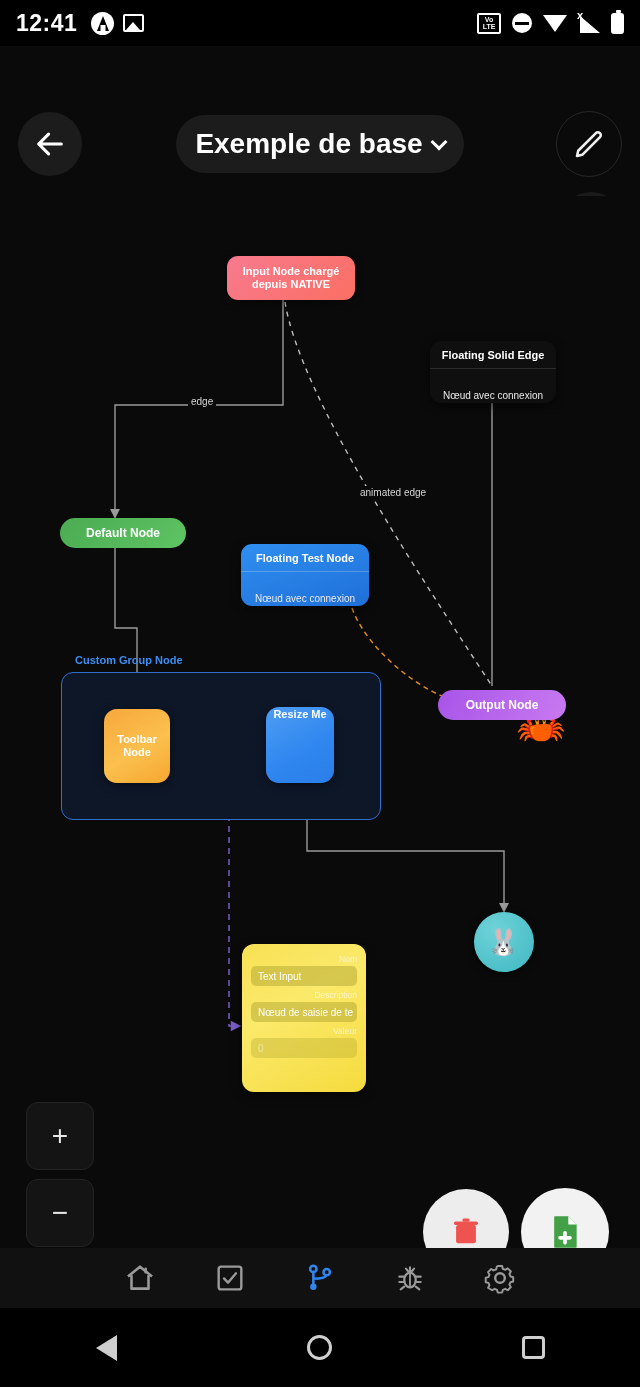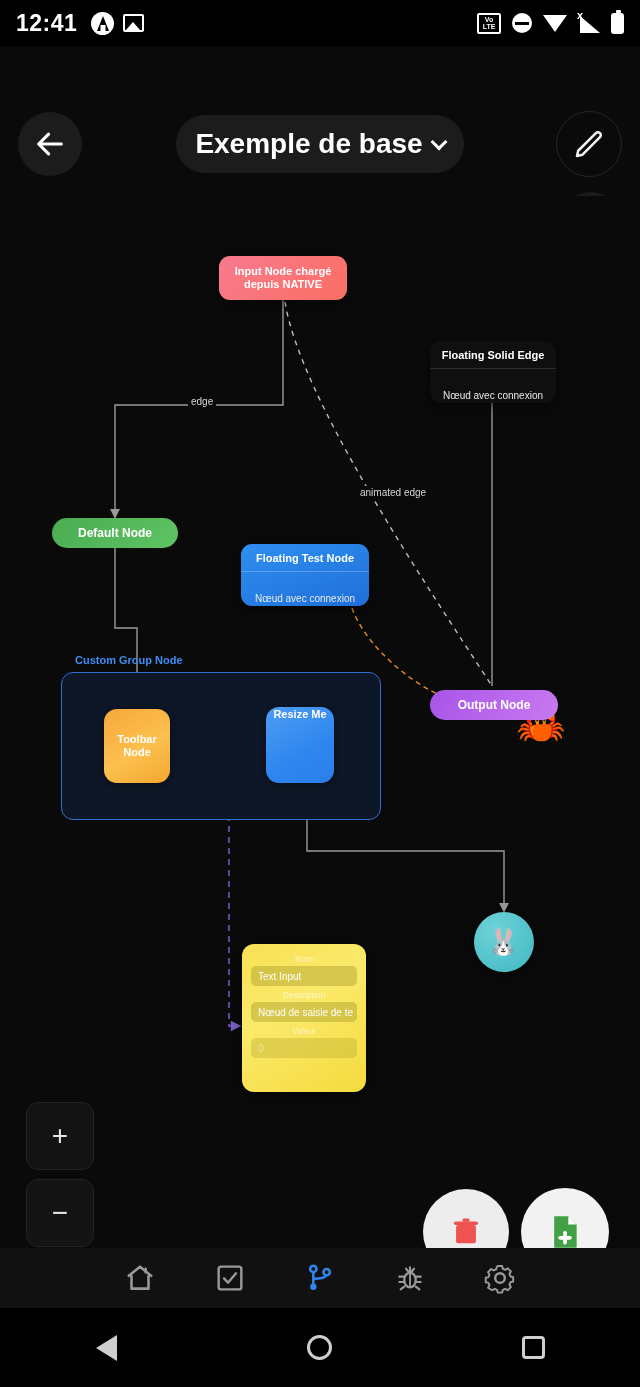--- a/index.html
+++ b/index.html
@@ -49,21 +49,21 @@
              background:#1b1b1b; display:flex;align-items:center;justify-content:center;
              color:#e8e8e8; font-size:34px; font-weight:300; }
 
   
   #canvas { position:absolute; left:0; top:196px; width:640px; height:1112px; background:#0a0a0a; overflow:hidden; }
   #edges { position:absolute; left:0; top:0; width:640px; height:1112px; }
   .node { position:absolute; }
 
   
   .pill { border-radius:11px; display:flex;align-items:center;justify-content:center;
-          text-align:center; font-size:11px; font-weight:600; color:#fff; line-height:13px; }
+          text-align:center; font-size:11px; font-weight:600; color:#fff; line-height:13px;margin-left:8px; }
   #n-input { left:219px; top:60px; width:128px; height:44px;
              background:linear-gradient(135deg,#f87a8e 0%,#fb6f63 100%); box-shadow:0 2px 8px rgba(0,0,0,.5); }
   #n-default { left:52px; top:322px; width:126px; height:30px; border-radius:15px;
              background:linear-gradient(135deg,#4bab52 0%,#5ec463 100%); font-size:12px; font-weight:700; }
   #n-output { left:430px; top:494px; width:128px; height:30px; border-radius:15px;
              background:linear-gradient(110deg,#a855e8 0%,#c879f0 100%); font-size:12px; font-weight:600; }
 
   
   .card { border-radius:11px; overflow:hidden; box-shadow:0 3px 10px rgba(0,0,0,.55); }
   .card .hd { font-size:11px; font-weight:700; color:#fff; text-align:center; padding:8px 6px 7px; }
@@ -84,21 +84,21 @@
                color:#fff; font-size:11px; font-weight:600; line-height:13px; box-shadow:0 2px 8px rgba(0,0,0,.5);}
   #n-resize { left:266px; top:511px; width:68px; height:76px; border-radius:13px;
                background:linear-gradient(150deg,#4d9df3 0%,#2f86ef 60%,#2b7ee8 100%);
                display:flex;align-items:flex-start;justify-content:center;
                color:#fff; font-size:11px; font-weight:600; padding-top:1px; box-shadow:0 2px 8px rgba(0,0,0,.5);}
 
   
   #n-form { left:242px; top:748px; width:124px; height:148px; border-radius:12px;
             background:linear-gradient(150deg,#f7e154 0%,#fbe96a 40%,#f5db3e 100%);
             padding:10px 9px; box-shadow:0 3px 10px rgba(0,0,0,.5); }
-  #n-form .flabel { font-size:8.5px; color:rgba(255,255,255,.62); text-align:center; margin-bottom:2px; }
+  #n-form .flabel { font-size:8.5px; color:rgba(255,255,255,.62); text-align:right; margin-bottom:2px; }
   #n-form .ffield { height:20px; border-radius:5px; background:rgba(150,140,30,.36);
                     display:flex; align-items:center; padding:0 7px; color:#fff;
                     font-size:10px; margin-bottom:4px; overflow:hidden; white-space:nowrap; }
   #n-form .ffield.empty { color:rgba(255,255,255,.45); background:rgba(170,160,40,.30); }
 
   
   #n-rabbit { left:474px; top:716px; width:60px; height:60px; border-radius:50%;
               background:radial-gradient(circle at 35% 30%,#6fd3d8,#3fb7c2);
               display:flex;align-items:center;justify-content:center; font-size:26px;
               box-shadow:0 2px 9px rgba(0,0,0,.55); }

